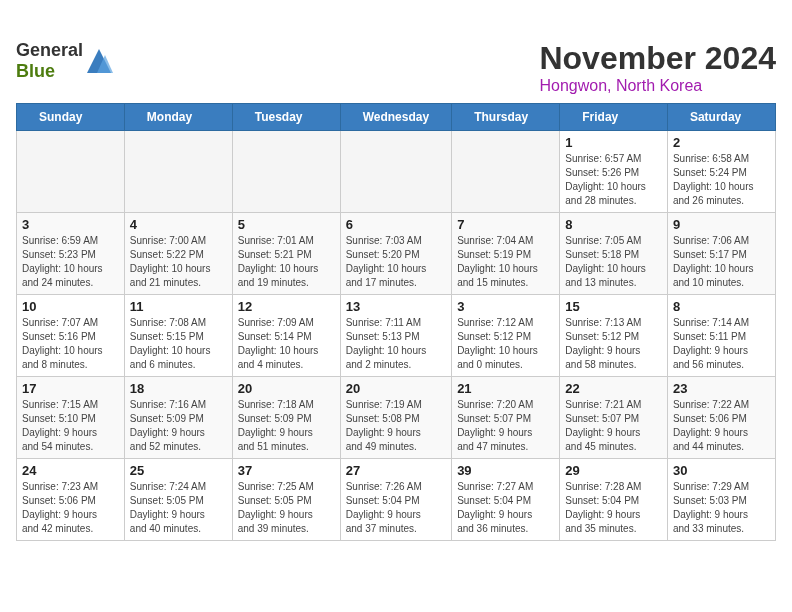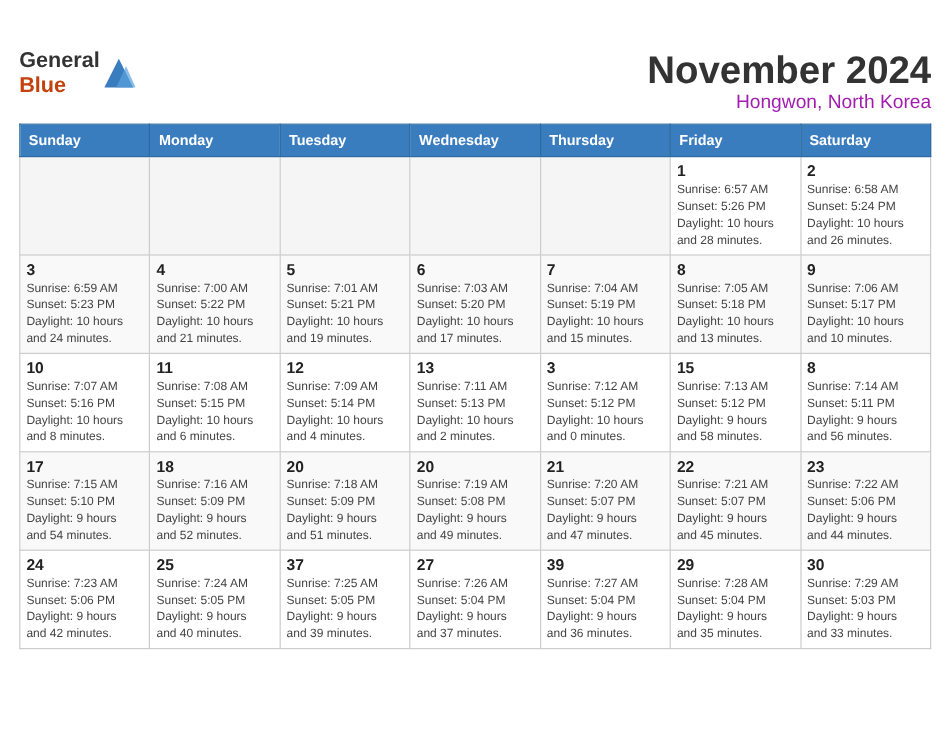--- a/index.html
+++ b/index.html
@@ -22,49 +22,49 @@
       align-items: center;
     }
     .logo-text-general {
       font-size: 18px;
       font-weight: bold;
       color: #333;
     }
     .logo-text-blue {
       font-size: 18px;
       font-weight: bold;
-      color: #c2410c;
+      color: #4d7c0f;
     }
     .logo-icon {
       width: 28px;
       height: 28px;
       margin-left: 2px;
     }
     .title-area {
-      text-align: right;
+      text-align: left;
     }
     .month-title {
       font-size: 32px;
       font-weight: bold;
       color: #333;
     }
     .location-subtitle {
       font-size: 16px;
       color: #a21caf;
     }
     .calendar-table {
       width: 100%;
       border-collapse: collapse;
       font-size: 11px;
     }
     .calendar-table th {
       background-color: #3a7dbf;
       color: #fff;
       text-align: left;
-      padding: 6px 7px;
+      padding: 6px 22px;
       font-size: 12px;
       border: 1px solid #2d6aa0;
     }
     .calendar-table td {
       vertical-align: top;
       border: 1px solid #ccc;
       padding: 4px 5px;
       height: 80px;
       width: 14.28%;
       background: #fff;

